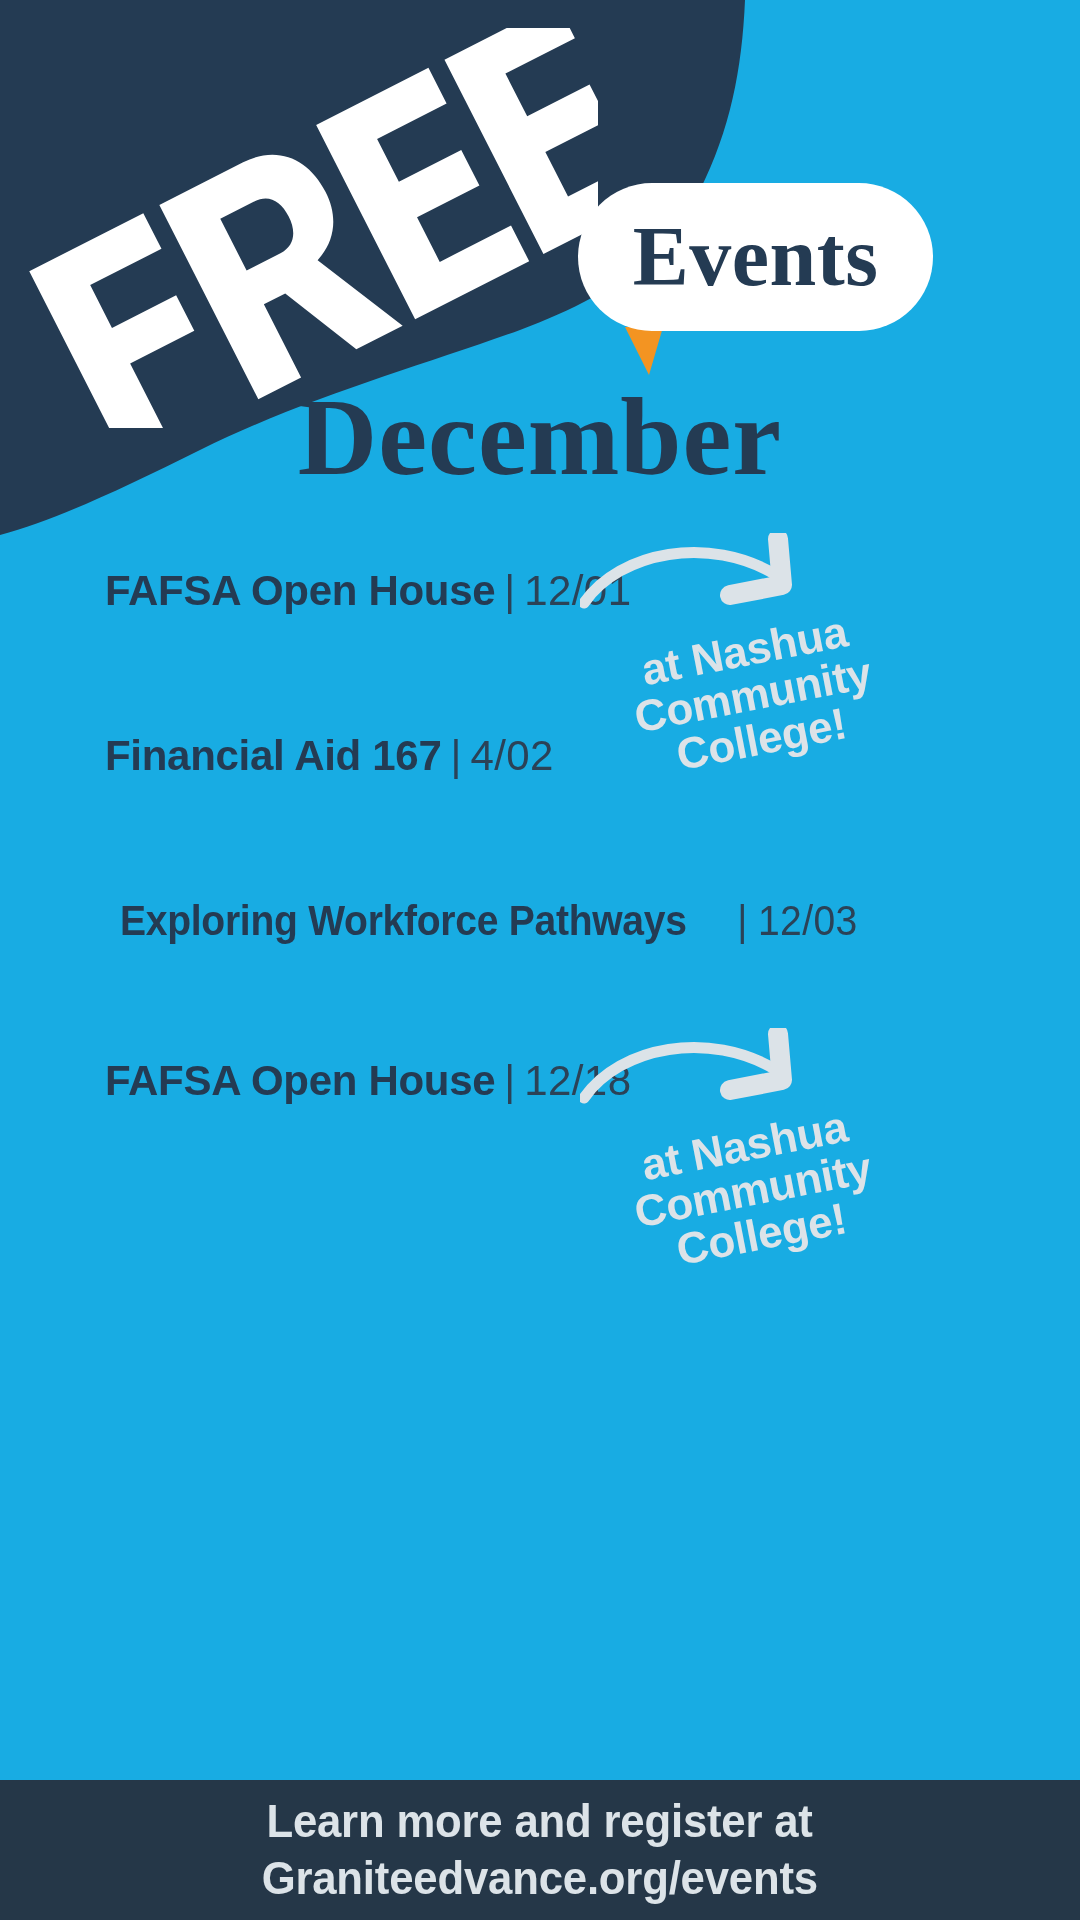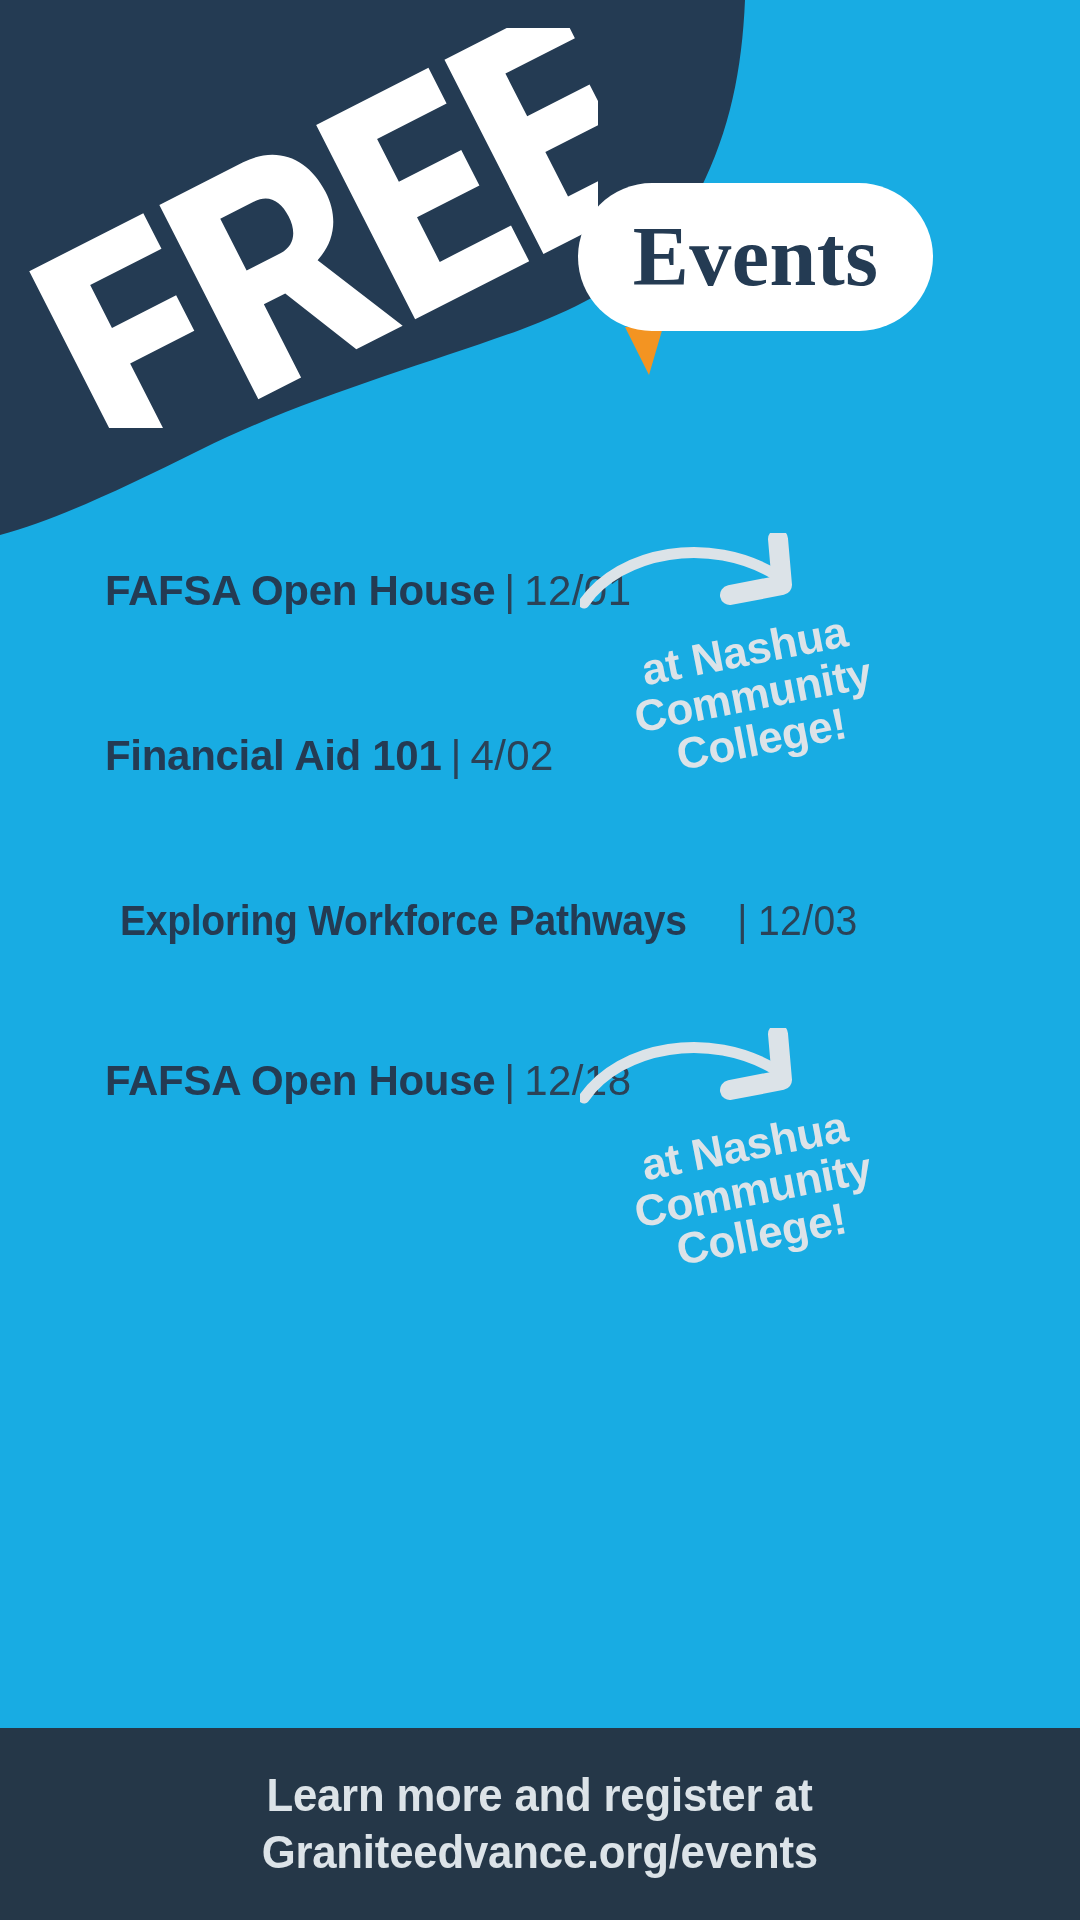--- a/index.html
+++ b/index.html
@@ -171,21 +171,21 @@
 
   .callout-1 { left: 580px; top: 533px; }
   .callout-2 { left: 580px; top: 1028px; }
 
   
   .footer {
     position: absolute;
     left: 0;
     bottom: 0;
     width: 1080px;
-    height: 192px;
+    height: 140px;
     background: #253748;
     display: flex;
     flex-direction: column;
     align-items: center;
     justify-content: center;
     z-index: 6;
   }
   .footer .footer-line {
     font-family: "Liberation Sans", sans-serif;
     font-weight: 700;
@@ -226,29 +226,30 @@
       <path d="M488,112 L614,112 L614,152 L536,152 L536,200 L606,200 L606,240 L536,240
                L536,290 L616,290 L616,330 L488,330 Z"></path>
     </g>
   </svg>
 
   <div class="events-bubble">
     <span class="events-label">Events</span>
   </div>
   <div class="bubble-tail"></div>
 
+  <div class="month-title">December</div>
 
   <div class="events-list">
 
     <div class="event-row row-1">
       <span class="ev-name">FAFSA Open House</span><span class="ev-sep">|</span><span class="ev-date">12/01</span>
     </div>
 
     <div class="event-row row-2">
-      <span class="ev-name">Financial Aid 101</span><span class="ev-sep">|</span><span class="ev-date">4/02</span>
+      <span class="ev-name">Financial Aid 167</span><span class="ev-sep">|</span><span class="ev-date">4/02</span>
     </div>
 
     <div class="event-row row-3 condensed">
       <span class="ev-name">Exploring Workforce Pathways</span><span class="ev-sep">|</span><span class="ev-date">12/03</span>
     </div>
 
     <div class="event-row row-4">
       <span class="ev-name">FAFSA Open House</span><span class="ev-sep">|</span><span class="ev-date">12/18</span>
     </div>
   </div>

